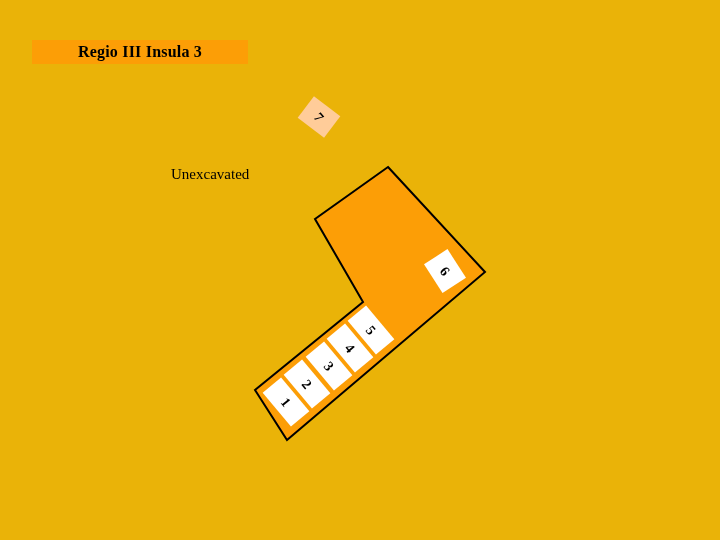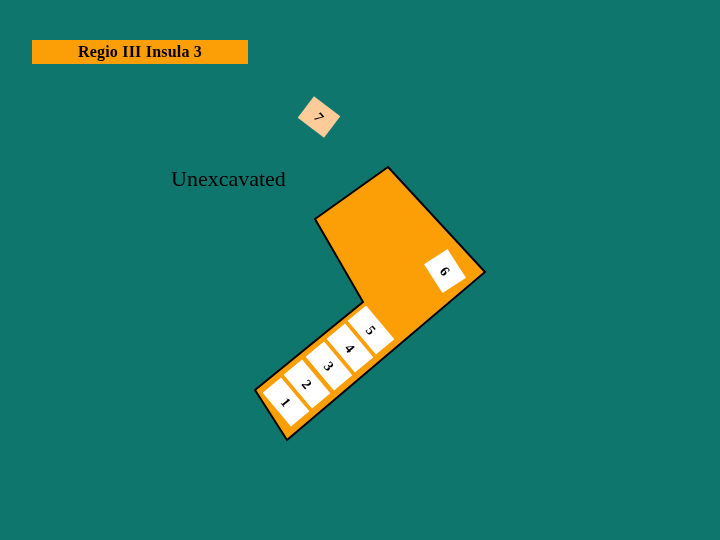--- a/index.html
+++ b/index.html
@@ -1,20 +1,20 @@
 <!DOCTYPE html>
 <html><head>
 <meta charset="utf-8">
 <style>
   html, body { margin: 0; padding: 0; background: #ffffff; }
   .stage {
     position: relative;
     width: 720px;
     height: 540px;
-    background: #0f766e;
+    background: #eab308;
     overflow: hidden;
     font-family: "Liberation Serif", serif;
   }
   .title-bar {
     position: absolute;
     left: 32px;
     top: 40px;
     width: 216px;
     height: 24px;
     background: #FC9E06;
@@ -26,21 +26,21 @@
     font-weight: bold;
     font-size: 16px;
     color: #000000;
     letter-spacing: 0.2px;
     white-space: nowrap;
   }
   .unexcavated {
     position: absolute;
     left: 171px;
     top: 166px;
-    font-size: 22px;
+    font-size: 15px;
     color: #000000;
     white-space: nowrap;
   }
   svg.map-svg {
     position: absolute;
     left: 0;
     top: 0;
   }
   .insula-poly {
     stroke: #000000;

